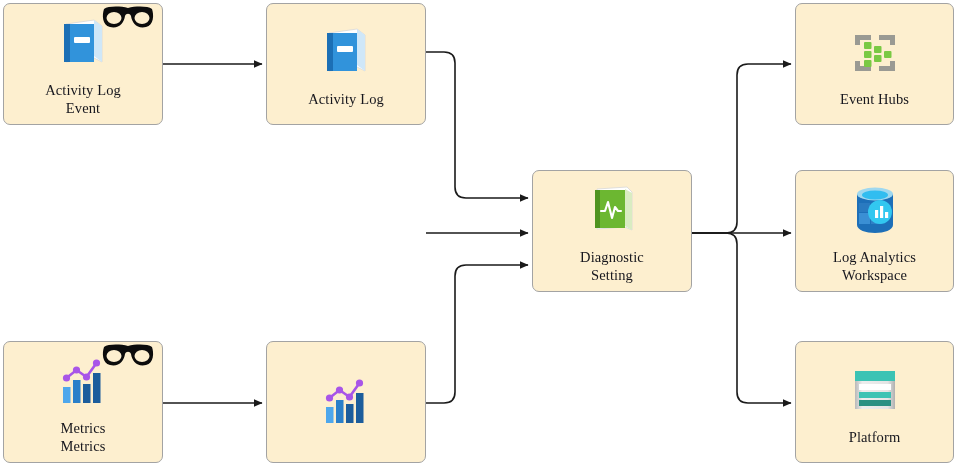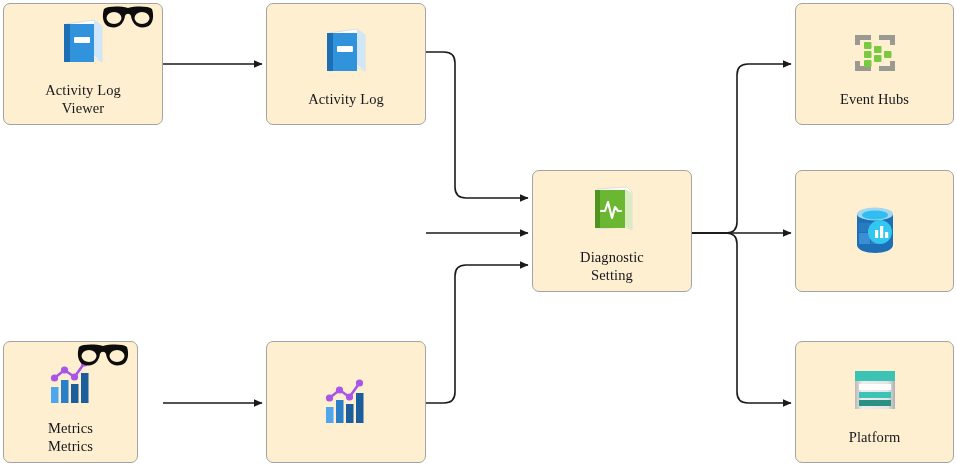--- a/index.html
+++ b/index.html
@@ -98,41 +98,41 @@
         <rect x="16" y="19" width="16" height="6" rx="1" fill="#ffffff"></rect>
       </svg>
       <svg class="glasses" viewBox="0 0 56 30">
         <path d="M4,6 C2,12 2,22 10,24 C19,26 24,20 25,13 C26,10 30,10 31,13 C32,20 37,26 46,24 C54,22 54,12 52,6 C48,3 36,3 28,5 C20,3 8,3 4,6 Z" fill="#0c0c0c"></path>
         <ellipse cx="14" cy="15" rx="7.5" ry="6" fill="#fdefcf"></ellipse>
         <ellipse cx="42" cy="15" rx="7.5" ry="6" fill="#fdefcf"></ellipse>
       </svg>
     </div>
     <div class="label">
       <div>Activity Log</div>
-      <div>Viewer</div>
+      <div>Event</div>
     </div>
   </div>
 
   <div class="node" id="n-activity-log" style="left:266px; top:3px; width:160px; height:122px;">
     <div class="icon-wrap">
       <svg class="icon-svg" width="50" height="52" viewBox="0 0 50 52">
         <path d="M8,6 L36,2 L44,8 L44,44 L36,40 L8,44 Z" fill="#ffffff" stroke="#d8d8d8" stroke-width="0.8"></path>
         <path d="M36,2 L44,8 L44,44 L36,38 Z" fill="#cfe7f8"></path>
         <rect x="6" y="6" width="30" height="38" fill="#3193db"></rect>
         <rect x="6" y="6" width="6" height="38" fill="#1c6fb5"></rect>
         <rect x="16" y="19" width="16" height="6" rx="1" fill="#ffffff"></rect>
       </svg>
     </div>
     <div class="label">
       <div>Activity Log</div>
     </div>
   </div>
 
 
-  <div class="node" id="n-metrics-explorer" style="left:3px; top:341px; width:135px; height:122px;">
+  <div class="node" id="n-metrics-explorer" style="left:3px; top:341px; width:160px; height:122px;">
     <div class="icon-wrap">
       <svg class="icon-svg" width="50" height="52" viewBox="0 0 50 52">
         <rect x="5" y="31" width="7.5" height="16" fill="#4ea7ec"></rect>
         <rect x="15" y="24" width="7.5" height="23" fill="#2a7fc9"></rect>
         <rect x="25" y="28" width="7.5" height="19" fill="#1c5d9c"></rect>
         <rect x="35" y="17" width="7.5" height="30" fill="#1c5d9c"></rect>
         <polyline points="8.5,22 18.5,14 28.5,21 38.5,7" fill="none" stroke="#a855e8" stroke-width="2.6"></polyline>
         <circle cx="8.5" cy="22" r="3.6" fill="#a855e8"></circle>
         <circle cx="18.5" cy="14" r="3.6" fill="#a855e8"></circle>
         <circle cx="28.5" cy="21" r="3.6" fill="#a855e8"></circle>
@@ -220,20 +220,24 @@
         <ellipse cx="25" cy="9" rx="18" ry="6.5" fill="#9fd8ef"></ellipse>
         <ellipse cx="25" cy="10" rx="13" ry="4.6" fill="#31bdf0"></ellipse>
         <circle cx="30" cy="27" r="12" fill="#32c7f0"></circle>
         <g fill="#ffffff">
           <rect x="25" y="25" width="3.2" height="8"></rect>
           <rect x="30" y="21" width="3.2" height="12"></rect>
           <rect x="35" y="27" width="3.2" height="6"></rect>
         </g>
       </svg>
     </div>
+    <div class="label">
+      <div>Log Analytics</div>
+      <div>Workspace</div>
+    </div>
   </div>
 
   <div class="node" id="n-storage" style="left:795px; top:341px; width:159px; height:122px;">
     <div class="icon-wrap">
       <svg class="icon-svg" width="54" height="48" viewBox="0 0 54 48">
         <defs>
           <linearGradient id="stgFrame" x1="0" y1="0" x2="1" y2="0">
             <stop offset="0" stop-color="#b9b9b9"></stop>
             <stop offset="0.18" stop-color="#ededed"></stop>
             <stop offset="0.82" stop-color="#e4e4e4"></stop>

